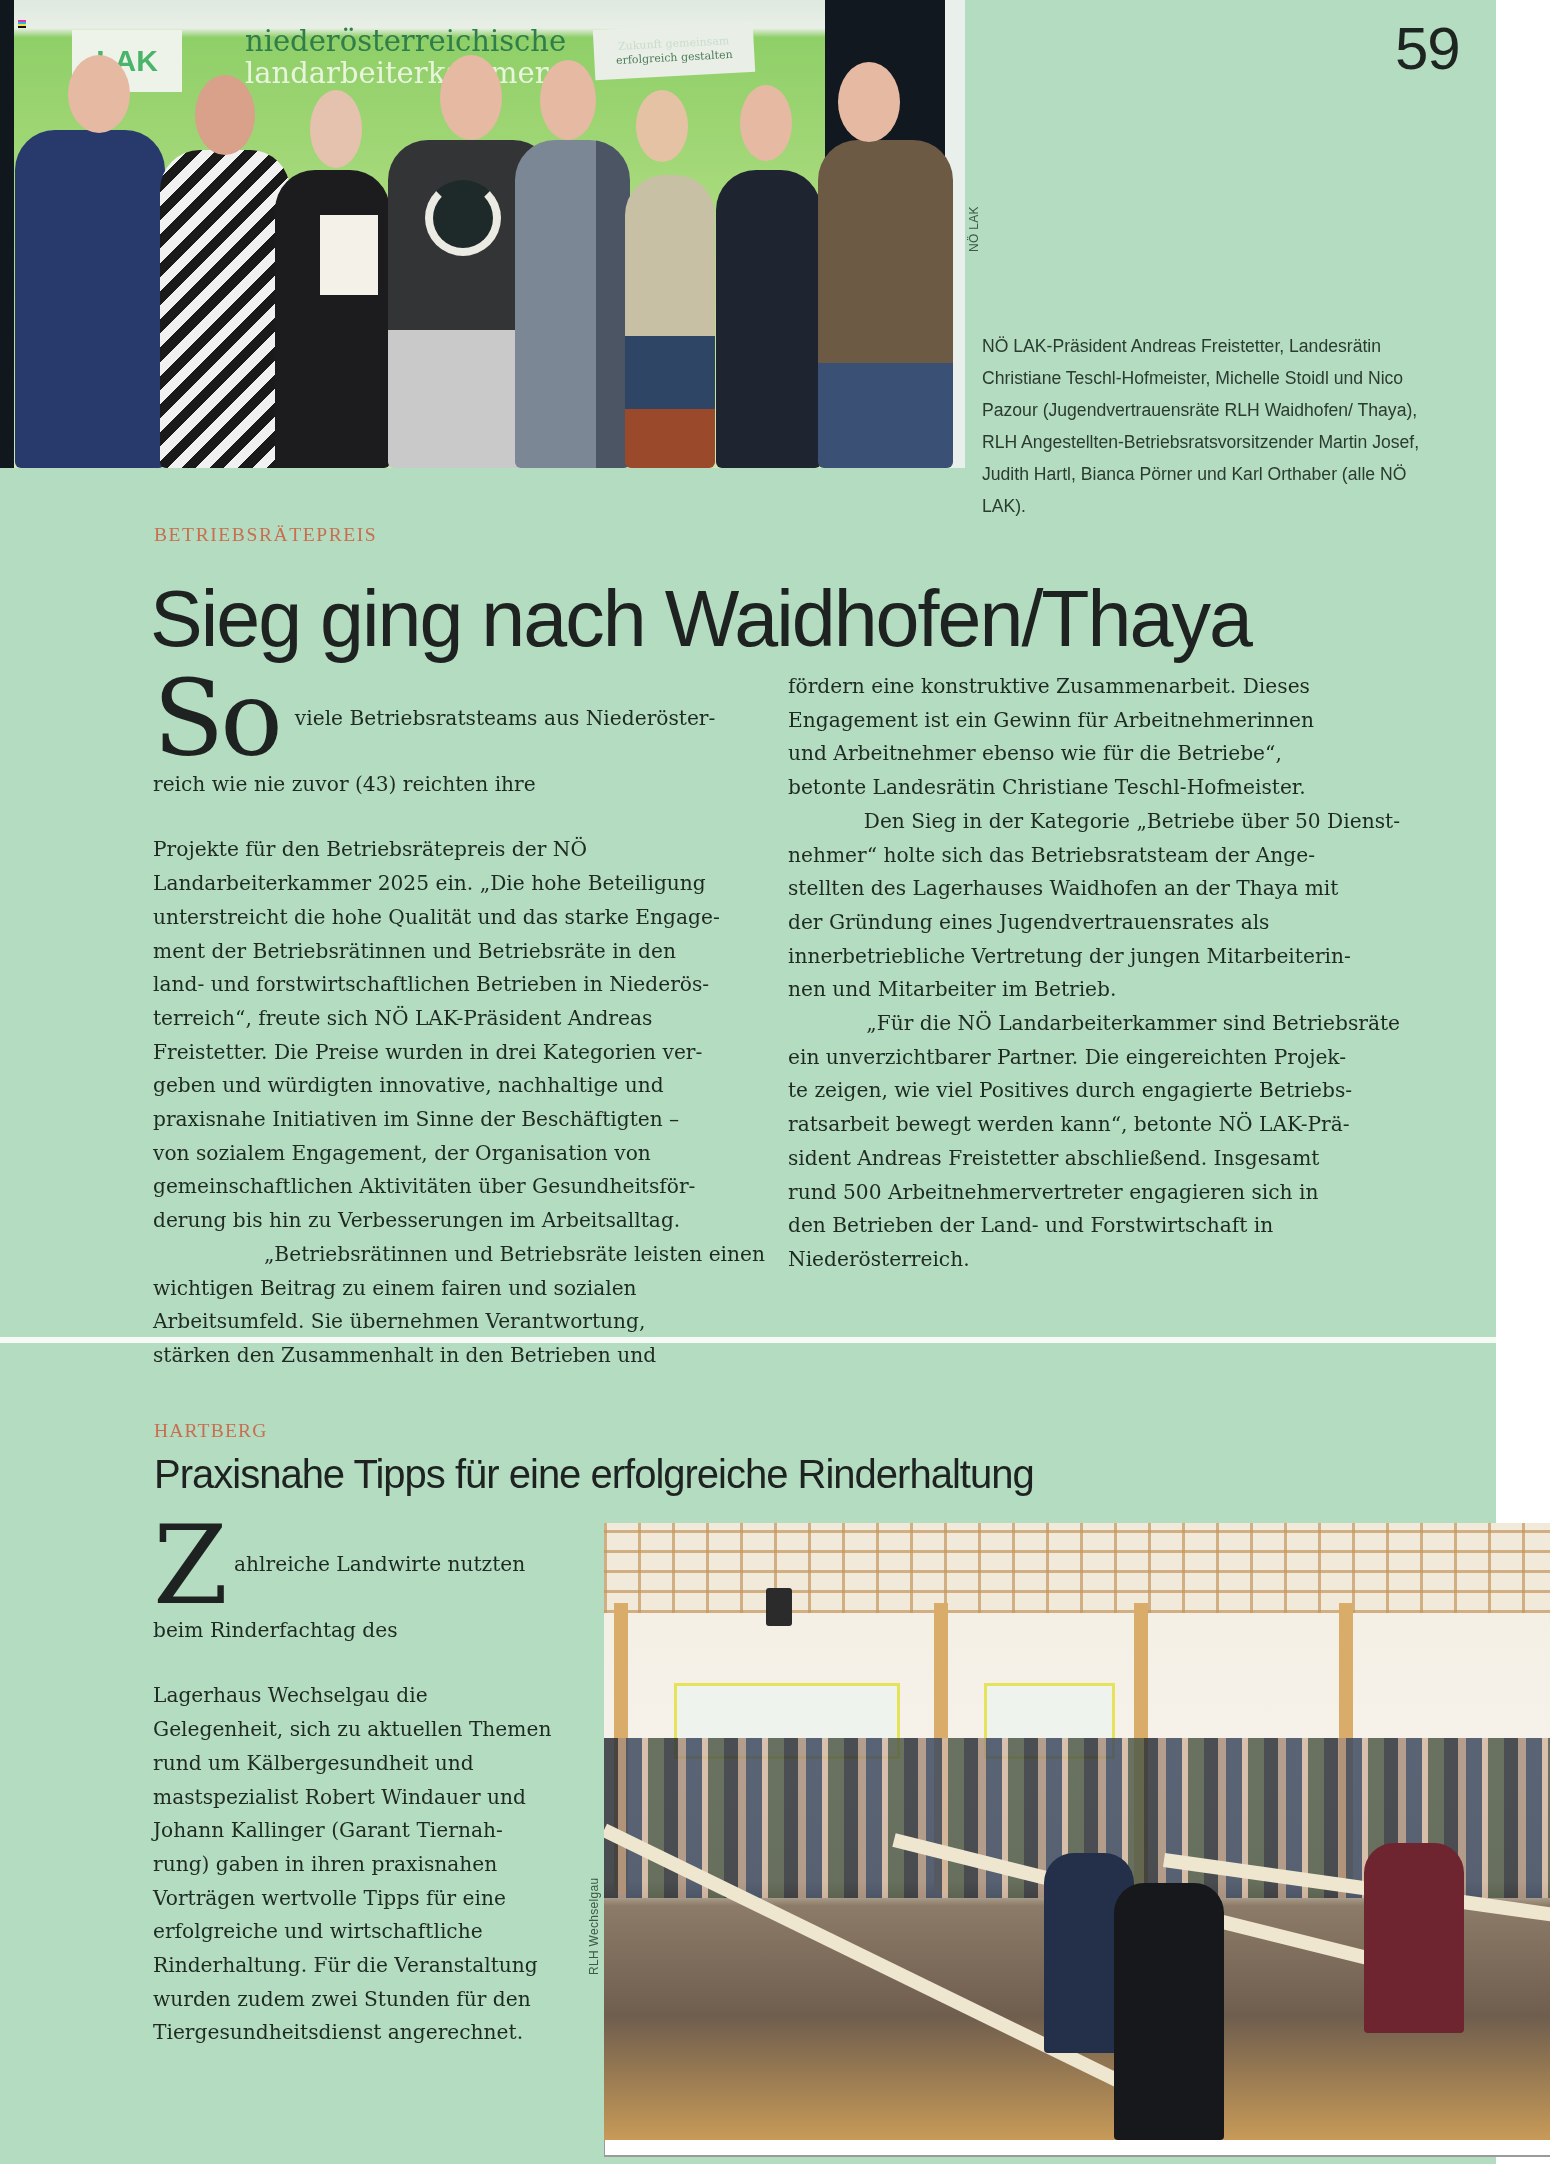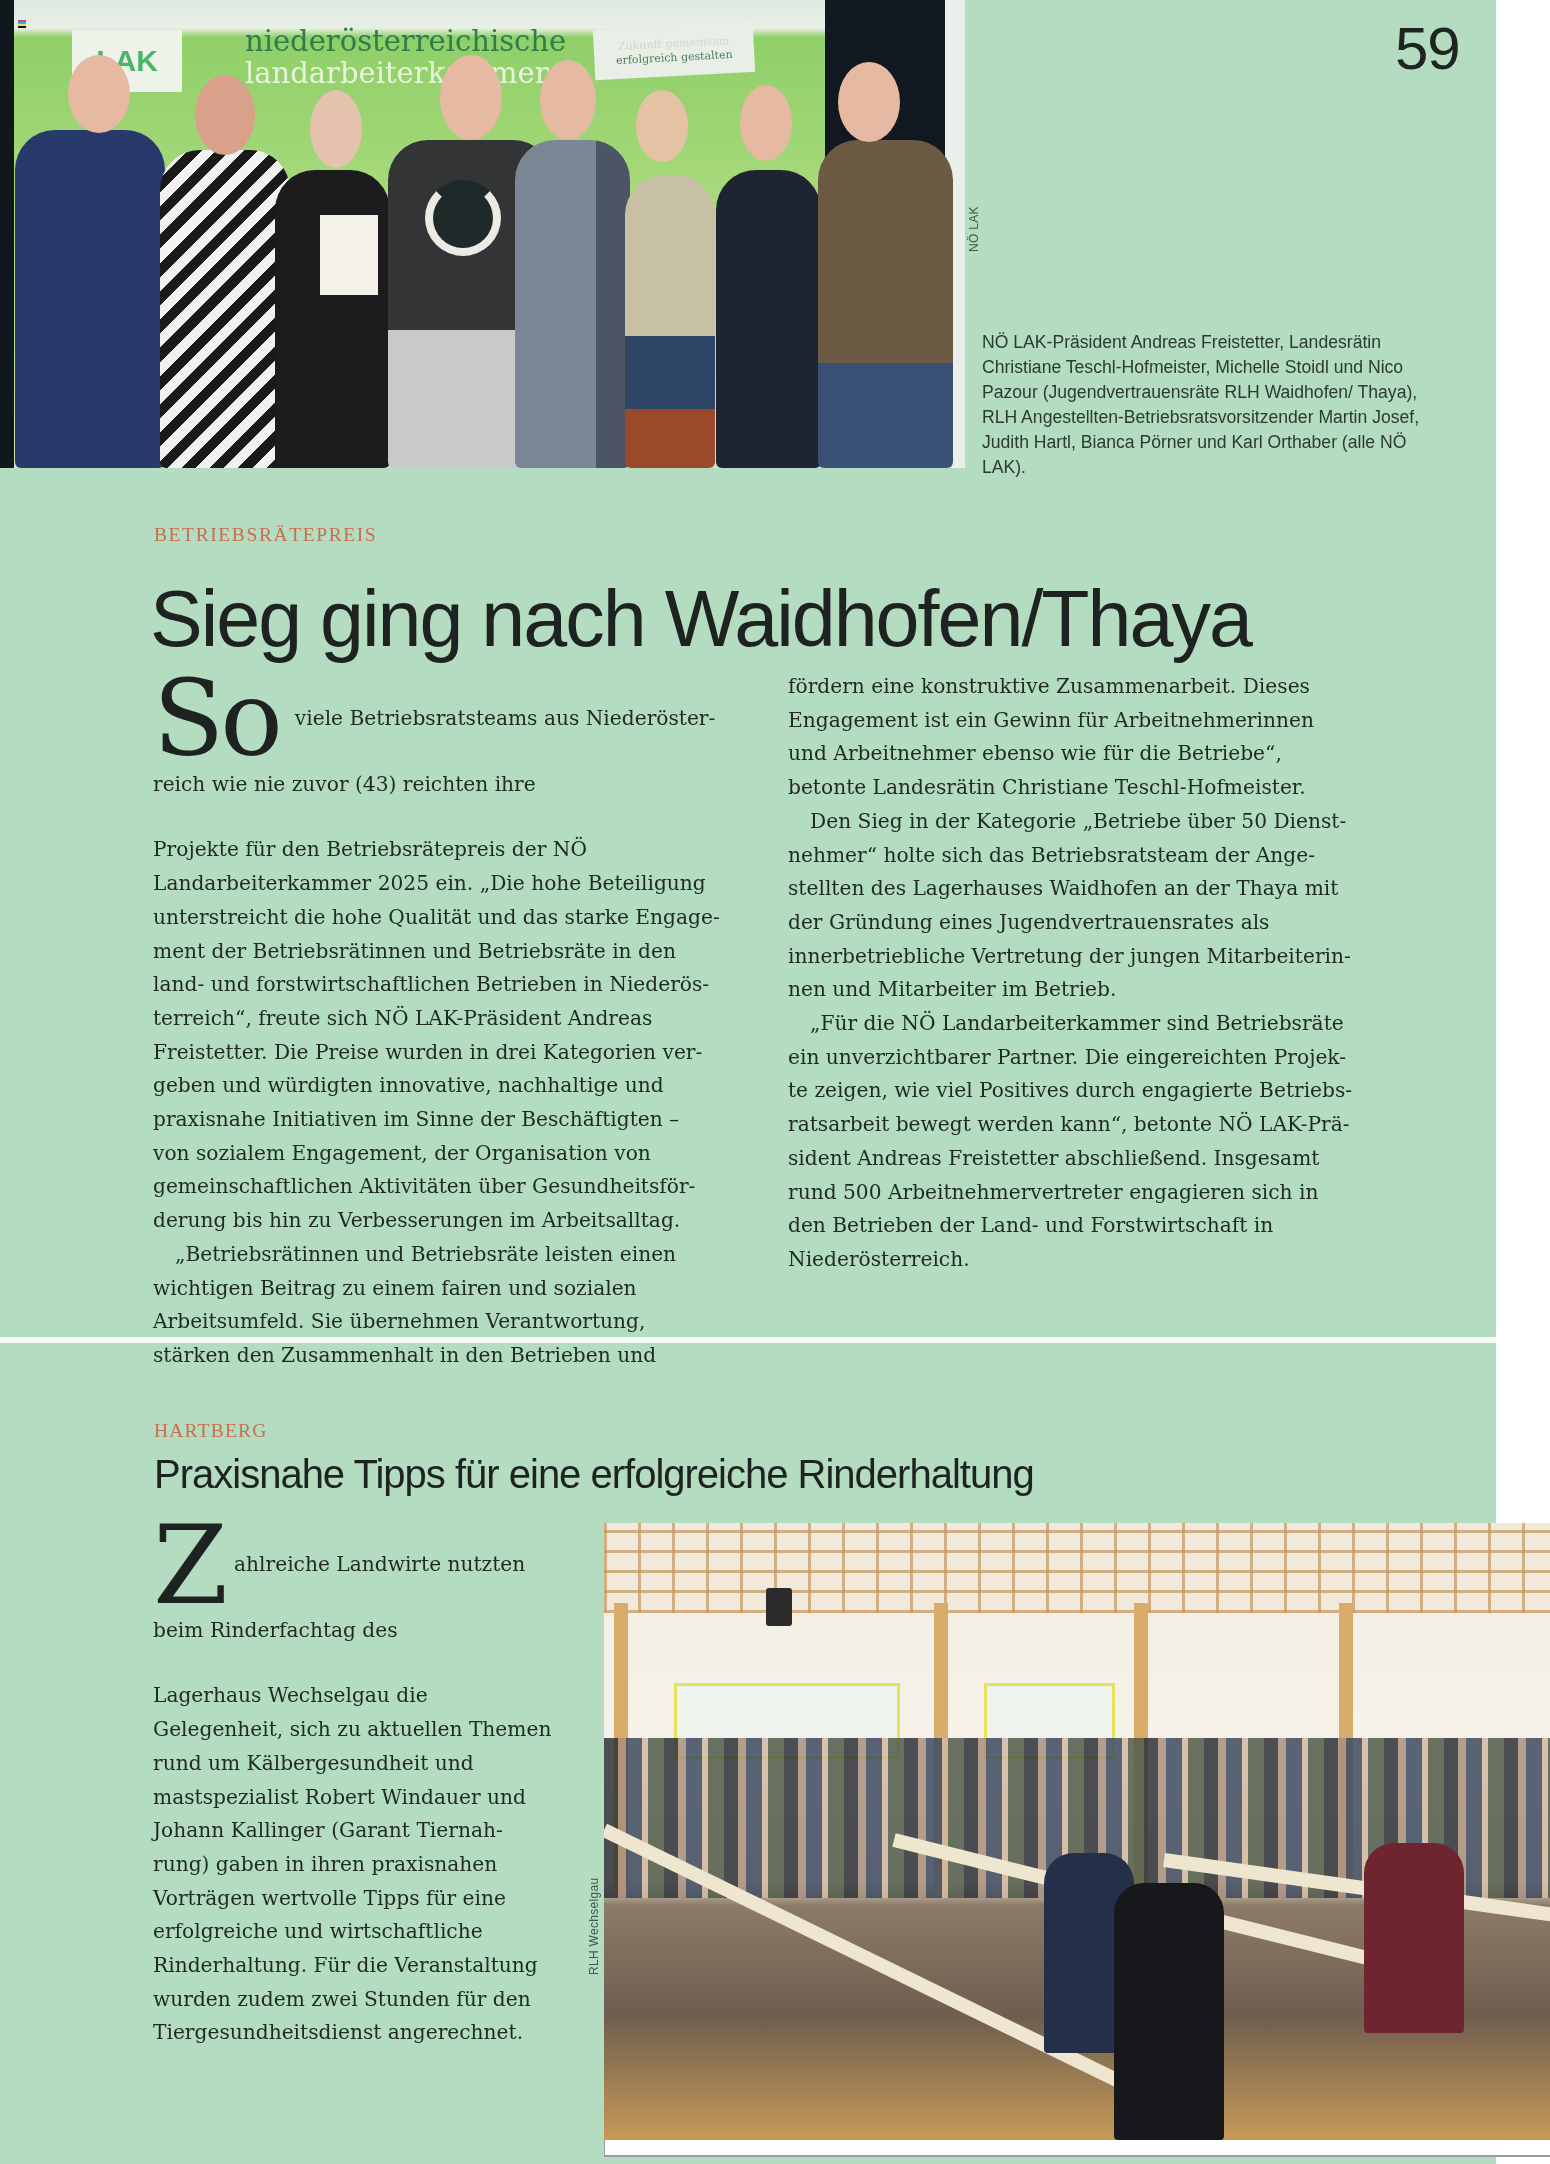--- a/index.html
+++ b/index.html
@@ -51,21 +51,21 @@
 
     .photo-credit-vertical {
       position:absolute; font-family:"Liberation Sans", sans-serif; font-size:12px; color:#3c5a45;
       transform: rotate(-90deg); transform-origin: left top; white-space: nowrap; letter-spacing:0.3px;
     }
     .credit-top { left: 967px; top: 252px; }
     .credit-bottom { left: 587px; top: 1975px; }
 
     .caption {
       position:absolute; left: 982px; top: 330px; width: 460px;
-      font-family:"Liberation Sans", sans-serif; font-size: 17.6px; line-height: 25px; color:#2c3b30;
+      font-family:"Liberation Sans", sans-serif; font-size: 17.6px; line-height: 32px; color:#2c3b30;
     }
     .page-number {
       position:absolute; left: 1395px; top: 14px; font-family:"Liberation Sans", sans-serif;
       font-size: 60px; color:#1e2420; letter-spacing:-1px;
     }
 
     .kicker {
       position:absolute; font-family:Liberation Serif, serif; font-size: 19.5px; color:#c96e4f;
       letter-spacing: 1.6px;
     }
@@ -81,21 +81,21 @@
     }
 
     .body-col {
       position:absolute; font-family:"DejaVu Serif", serif; font-size: 20.2px; line-height: 33.7px;
       color:#1f2a22; text-align: left;
     }
     .col-left { left: 153px; top: 670px; width: 612px; }
     .col-right { left: 788px; top: 670px; width: 612px; }
     .col-lower { left: 153px; top: 1516px; width: 440px; }
     .body-col .line { display:block; white-space:nowrap; }
-    .body-col .indent { padding-left: 22px; }
+    .body-col .indent { padding-left: 22px; text-align: right; }
     .dropcap {
       font-family:"DejaVu Serif", serif; font-size: 104px; line-height: 90px; color:#1e2220;
       float:left; margin-right: 16px; margin-top: 4px; letter-spacing:-4px;
     }
     .dropcap-z { font-size: 108px; line-height: 92px; margin-top: 4px; margin-right: 10px; }
     .dropcap-wrap { overflow:hidden; }
     .dropcap-wrap .line { padding-left: 0; margin-top: 32px; }
 
     .divider {
       position:absolute; left:0; top: 1337px; width: 1496px; height: 6px; background:#f5faf5;

